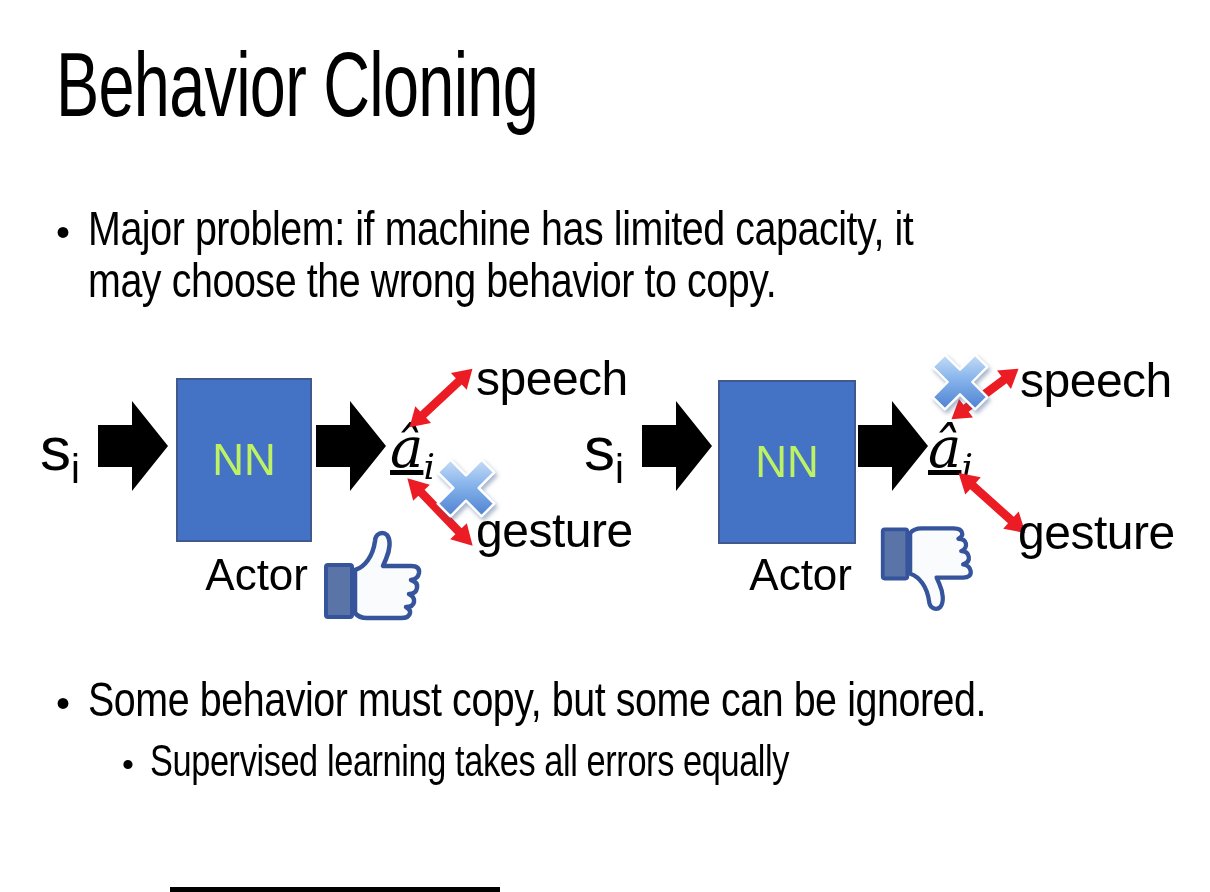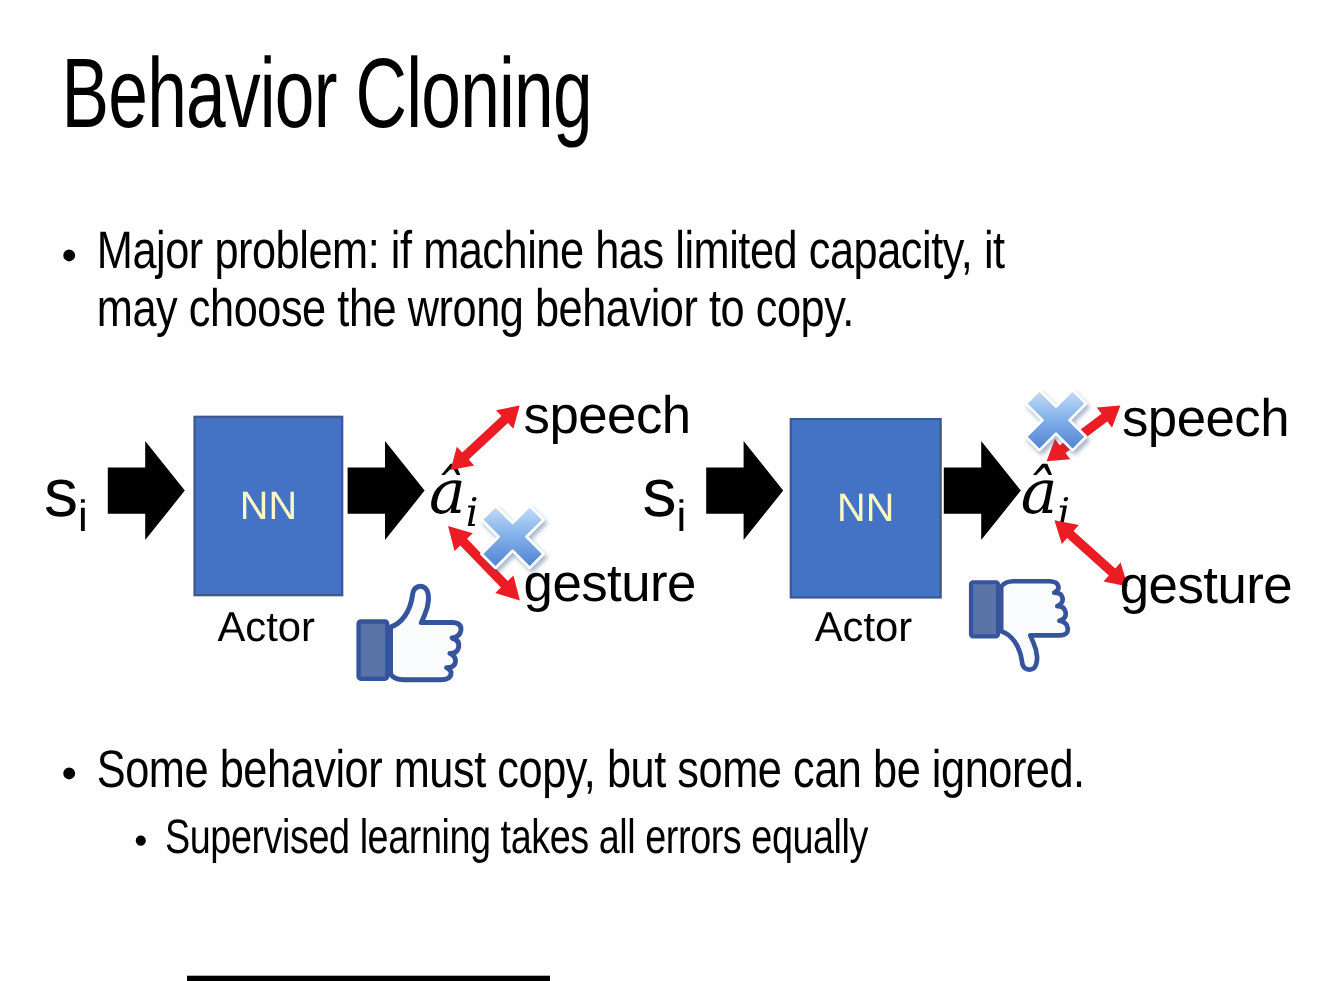--- a/index.html
+++ b/index.html
@@ -8,26 +8,26 @@
   .abs{position:absolute;}
   .title{font-size:90px;line-height:1.0;letter-spacing:-1px;font-weight:400;
          transform:scaleX(0.72);transform-origin:left top;white-space:nowrap;}
   .btext{font-size:48px;line-height:52px;letter-spacing:-0.5px;
          transform:scaleX(0.82);transform-origin:left top;white-space:nowrap;}
   .sbtext{font-size:44px;line-height:48px;letter-spacing:-0.5px;
           transform:scaleX(0.78);transform-origin:left top;white-space:nowrap;}
   .marker{font-size:40px;line-height:44px;}
   .dlabel{font-size:48px;line-height:1.05;white-space:nowrap;letter-spacing:-0.5px;}
   .nnbox{background:#4472C4;border:2px solid #41598F;display:flex;align-items:center;justify-content:center;}
-  .nntext{color:#fef9c3;font-size:36px;letter-spacing:0;}
+  .nntext{color:#bef264;font-size:44px;letter-spacing:0;}
   .silabel{font-size:62px;line-height:1;}
   .silabel sub{font-size:40px;line-height:0;}
-  .ailabel{font-family:"DejaVu Serif",serif;font-style:italic;font-size:56px;line-height:1;}
+  .ailabel{font-family:"DejaVu Serif",serif;font-style:italic;font-size:56px;line-height:1;text-decoration:underline;}
   .ailabel sub{font-size:36px;line-height:0;}
-  .actor{font-size:38px;text-align:center;}
+  .actor{font-size:44px;text-align:right;}
   svg{display:block;overflow:visible;}
   .xicon{filter:drop-shadow(2px 3px 2px rgba(60,90,140,0.45));}
 </style>
 </head>
 <body>
 
 <div id="slide">
 
   <svg width="0" height="0" style="position:absolute">
     <defs>

